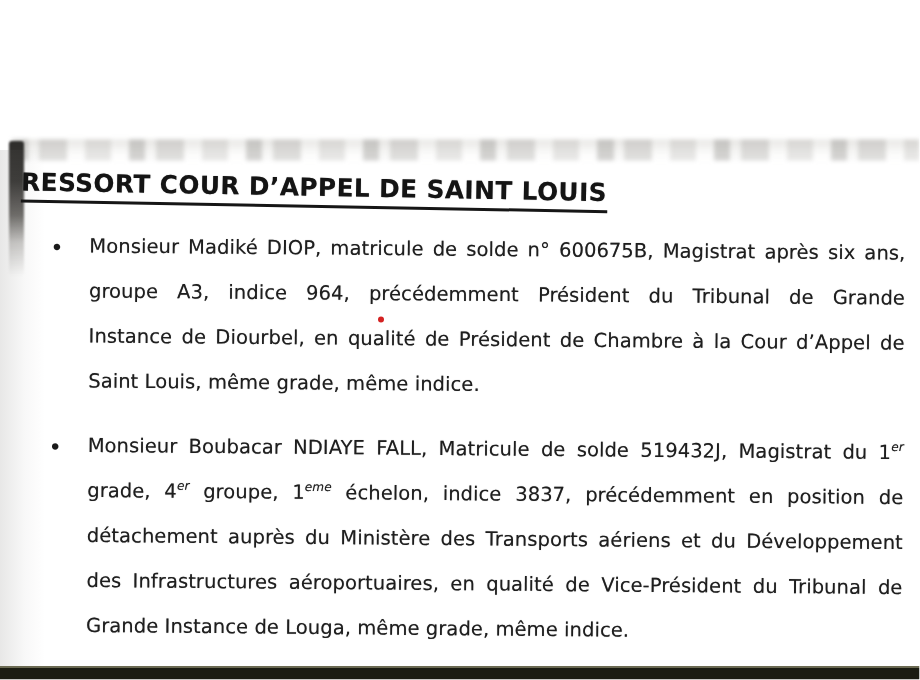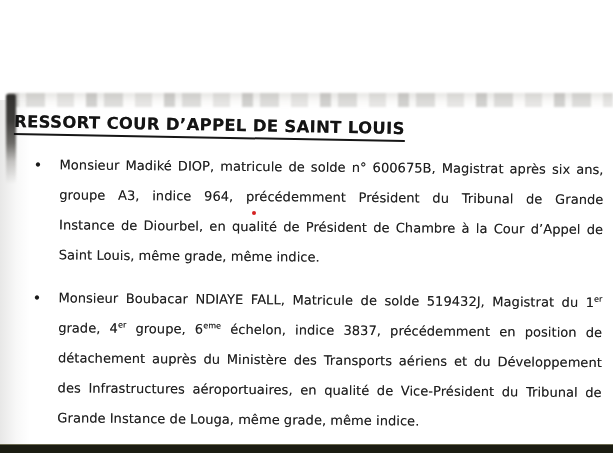--- a/index.html
+++ b/index.html
@@ -106,20 +106,21 @@
   }
   .line { text-align: left; }
   .line.fill {
     text-align: justify;
     text-align-last: justify;
   }
   .bullet-body sup {
     font-size: 0.62em;
     line-height: 0;
     vertical-align: super;
+    font-style: italic;
   }
 </style>
 </head>
 <body style="--ink: #1e1e1e; --bar: #1b1c12; --red: #d42222;">
 
 <div class="scan-noise-band"></div>
 <div class="scan-left-edge-mark"></div>
 <div class="scan-left-shade"></div>
 
 <div class="content">
@@ -131,21 +132,21 @@
           <div class="line fill"><span>Monsieur Madiké DIOP, matricule de solde n° 600675B, Magistrat après six ans,</span></div>
           <div class="line fill"><span>groupe A3, indice 964, précédemment Président du Tribunal de Grande</span></div>
           <div class="line fill"><span>Instance de Diourbel, en qualité de Président de Chambre à la Cour d’Appel de</span></div>
           <div class="line"><span>Saint Louis, même grade, même indice.</span></div>
         </div>
       </div>
       <div class="bullet-item">
         <span class="marker">•</span>
         <div class="bullet-body">
           <div class="line fill"><span>Monsieur Boubacar NDIAYE FALL, Matricule de solde 519432J, Magistrat du 1</span><sup>er</sup></div>
-          <div class="line fill"><span>grade, 4</span><sup>er</sup><span> groupe, 6</span><sup>eme</sup><span> échelon, indice 3837, précédemment en position de</span></div>
+          <div class="line fill"><span>grade, 4</span><sup>er</sup><span> groupe, 1</span><sup>eme</sup><span> échelon, indice 3837, précédemment en position de</span></div>
           <div class="line fill"><span>détachement auprès du Ministère des Transports aériens et du Développement</span></div>
           <div class="line fill"><span>des Infrastructures aéroportuaires, en qualité de Vice-Président du Tribunal de</span></div>
           <div class="line"><span>Grande Instance de Louga, même grade, même indice.</span></div>
         </div>
       </div>
     </div>
 </div>
 
 <div class="red-dot-artifact"></div>
 <div class="scan-bottom-bar"></div>

